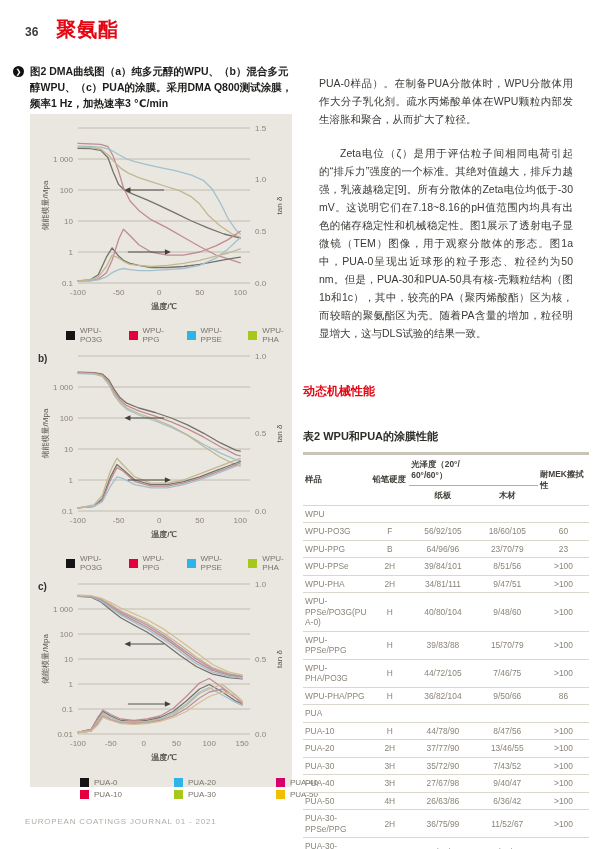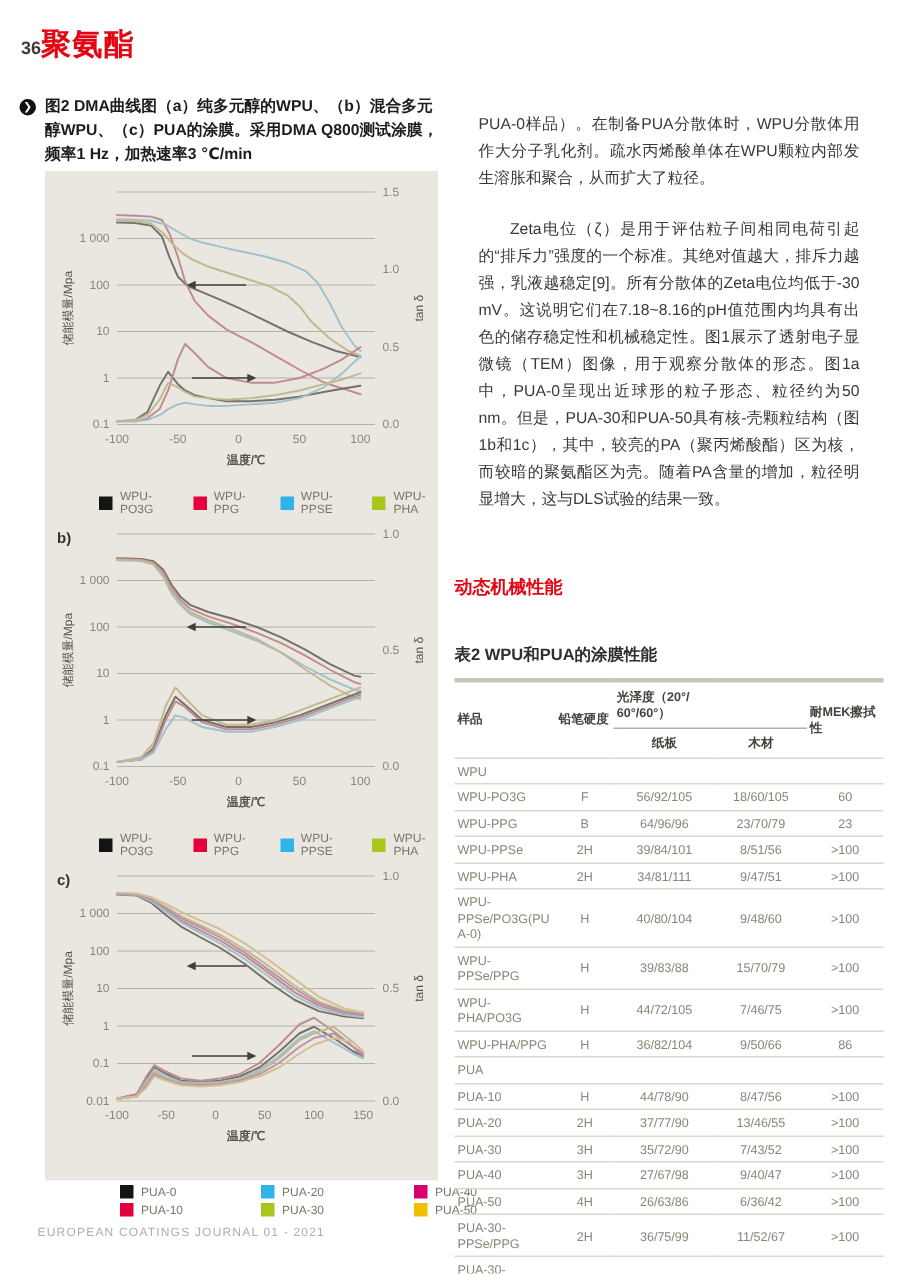--- a/index.html
+++ b/index.html
@@ -1,37 +1,37 @@
 <!DOCTYPE html>
 <html><head>
 <meta charset="utf-8">
 <style>
   html,body{margin:0;padding:0}
   body{
     width:600px;height:849px;position:relative;overflow:hidden;
     background:#ffffff;font-family:"Liberation Sans","DejaVu Sans",sans-serif;
   }
   
-  .page-header{position:absolute;top:16px;left:14px;display:flex;align-items:baseline}
+  .page-header{position:absolute;top:16px;left:25px;display:flex;gap:18px;align-items:baseline}
   .page-num{font-size:12px;font-weight:bold;color:#3e3c38}
   .section-title{font-size:20px;font-weight:bold;color:#e30613;letter-spacing:1px}
 
   
   .figure-caption{position:absolute;top:64px;left:13px;width:284px;display:flex;gap:6px}
   .bullet{width:11px;height:11px;border-radius:50%;background:#111;color:#fff;
     font-size:7px;line-height:11px;text-align:center;flex:none;margin-top:2px;font-weight:bold}
   .caption-text{font-size:10.5px;font-weight:bold;color:#1d1c1a;line-height:1.5}
 
   
   .chart-panel{position:absolute;top:114px;left:30px;width:262px;height:673px;
     background:#eae7e1;box-sizing:border-box;padding:6px 0 0 6px}
   svg.chart-svg{display:block}
   .legend{display:flex;gap:14px;margin:1px 0 4px 30px;font-size:8px;color:#7a7467}
   .legend-grid{display:grid;grid-template-columns:80px 88px 80px;row-gap:3px;
-    margin:14px 0 0 44px;font-size:8px;color:#7a7467}
+    margin:2px 0 0 44px;font-size:8px;color:#7a7467}
   .legend-item{display:flex;align-items:center;gap:5px}
   .swatch{width:9px;height:9px;flex:none}
 
   
   .right-col{position:absolute;left:303px;top:58px;width:286px}
   .right-col p{font-size:10.5px;line-height:18px;color:#3a3934;margin:16px;text-align:justify}
   .indent{text-indent:2em}
   .h-red{font-size:12px;font-weight:bold;color:#e30613;margin:41px 0 5px}
   .table-title{font-size:11px;font-weight:bold;color:#2f2e2a;margin:29px 0 8px}
 

